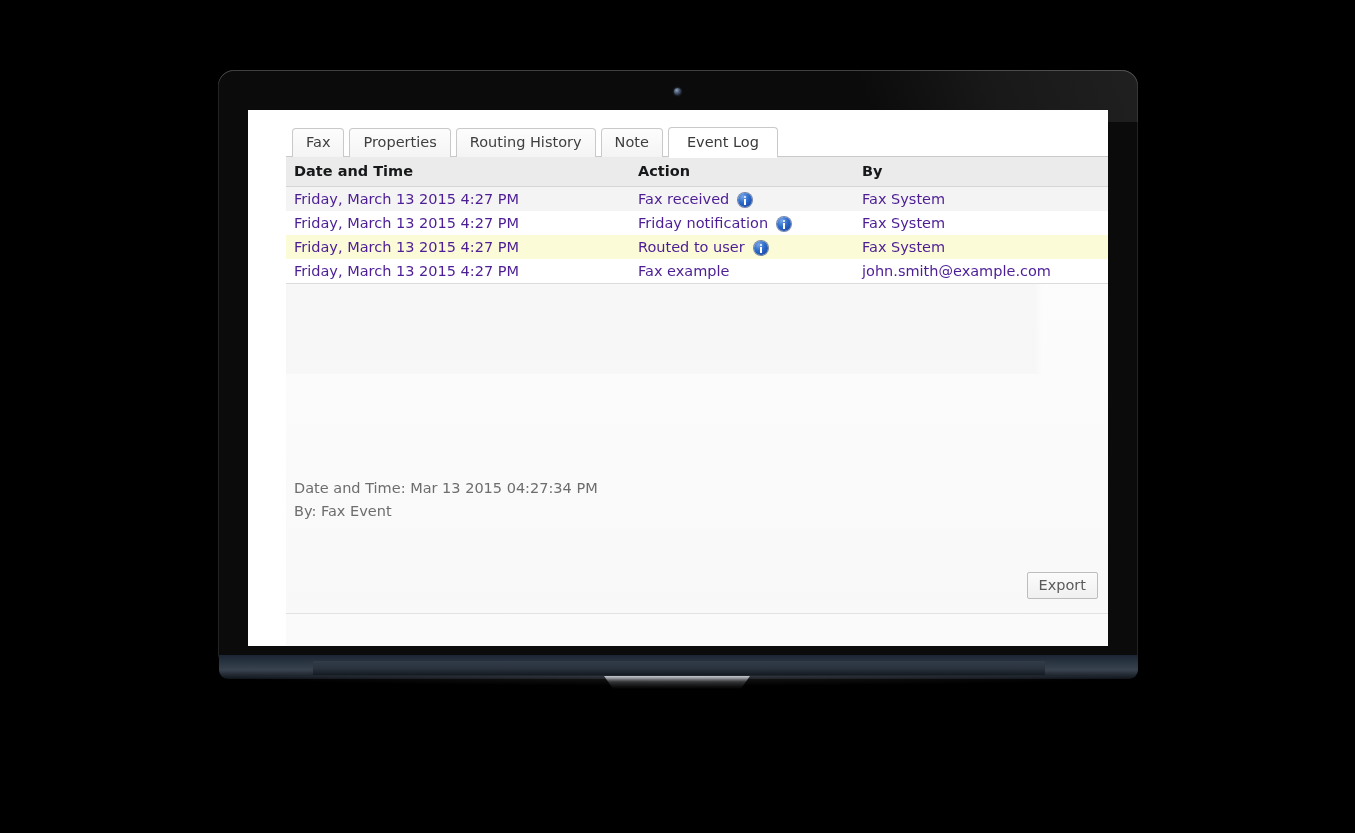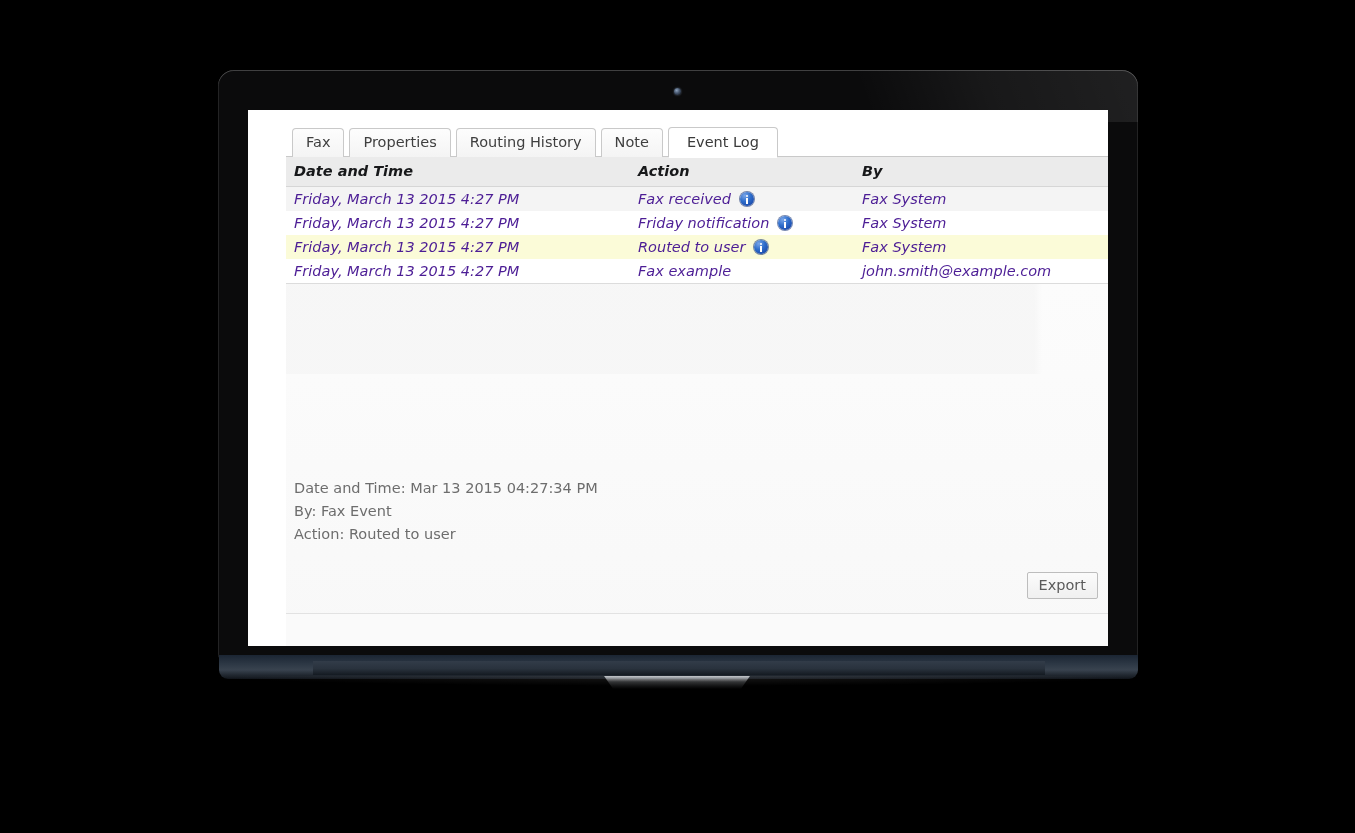--- a/index.html
+++ b/index.html
@@ -148,21 +148,21 @@
   }
   .tab.active::after {
     content: "";
     position: absolute;
     left: 0; right: 0; bottom: -1px;
     height: 2px;
     background: #ffffff;
   }
 
   
-  .table-wrap { flex: 0 0 auto; font-style: italic; }
+  .table-wrap { flex: 0 0 auto; }
 
   .log-table {
     width: 100%;
     border-collapse: collapse;
     table-layout: fixed;
     font-size: 14.5px;
   }
   .log-table th {
     text-align: left;
     font-weight: bold;
@@ -183,21 +183,21 @@
   }
   .log-table tr.row-alt td { background: #f4f4f4; }
   .log-table tr.row-plain td { background: #ffffff; }
   .log-table tr.row-sel td { background: #fbfbd8; }
   .log-table tr:last-child td { border-bottom: 1px solid #dcdcdc; }
 
   .col-date { width: 344px; }
   .col-action { width: 224px; }
   .col-by { width: 292px; }
 
-  .action-cell { display: flex; align-items: center; gap: 9px; }
+  .action-cell { display: flex; align-items: flex-end; gap: 9px; }
 
   .info-icon {
     display: inline-block;
     width: 14px; height: 14px;
     border-radius: 50%;
     background: radial-gradient(circle at 34% 26%, #7aa6e8 0%, #2f6ecb 42%, #10389c 100%);
     box-shadow: 0 0 0 1px rgba(8,38,110,0.55);
     position: relative;
     flex: 0 0 auto;
     cursor: pointer;
@@ -355,21 +355,20 @@
           </tbody>
         </table>
       </div>
 
       <div class="body-area">
         <div class="faint-divider"></div>
 
         <div class="detail">
           <div>Date and Time: Mar 13 2015 04:27:34 PM</div>
           <div>By: Fax Event</div>
-          <div>Action: Routed to user</div>
           <div class="gap"></div>
         </div>
 
         <div class="export-row">
           <button class="export-btn">Export</button>
         </div>
 
         <div class="footer-rule"></div>
         <div class="footer-bar"></div>
       </div>

